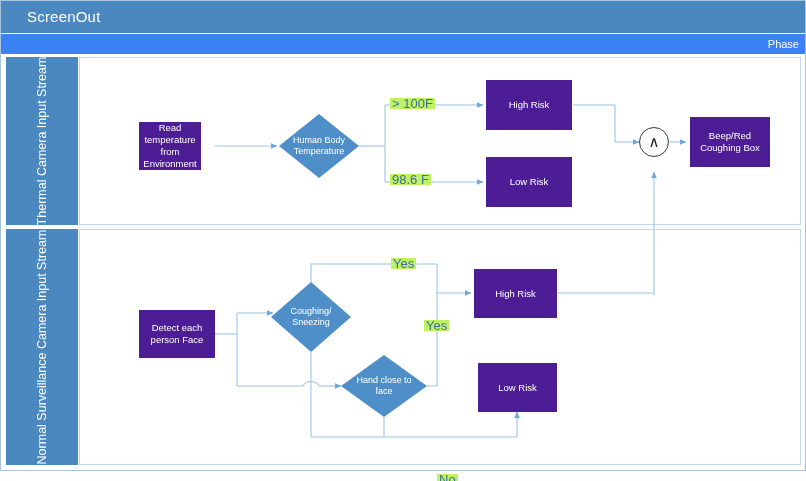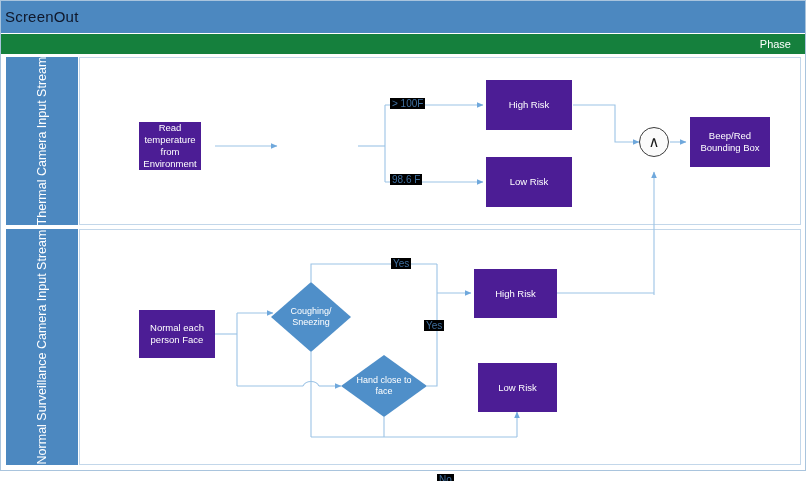--- a/index.html
+++ b/index.html
@@ -30,40 +30,40 @@
   }
 
   
   .title-bar {
     position: absolute;
     left: 1px;
     top: 1px;
     width: 804px;
     height: 32px;
     background: #4C88C0;
-    color: #0f172a;
+    color: #ffffff;
     font-size: 15px;
     line-height: 32px;
-    padding-left: 4px;
+    padding-left: 26px;
     box-sizing: border-box;
     letter-spacing: .2px;
   }
   
   .phase-bar {
     position: absolute;
     left: 1px;
     top: 34px;
     width: 804px;
     height: 20px;
-    background: #15803d;
+    background: #3b82f6;
     color: #ffffff;
     font-size: 11px;
     line-height: 20px;
     text-align: right;
-    padding-right: 14px;
+    padding-right: 6px;
     box-sizing: border-box;
   }
 
   
   .lane-head {
     position: absolute;
     left: 6px;
     width: 72px;
     background: #4C88C0;
     color: #ffffff;
@@ -159,23 +159,23 @@
   .junction .lbl {
     font-size: 15px;
     color: #1a1a1a;
     line-height: 1;
     font-family: "DejaVu Sans", sans-serif;
   }
 
   
   .edge-label {
     position: absolute;
-    font-size: 10px;
+    font-size: 13px;
     color: #3f6f9f;
-    background: #000000;
+    background: #bef264;
     padding: 0 2px;
     line-height: 11px;
     white-space: nowrap;
   }
 </style>
 </head>
 <body>
 
 <div id="page">
 
@@ -247,40 +247,45 @@
         <path d="M557,293 L654,293"></path>
       </g>
     </svg>
   </div>
 
   <div class="node" style="left:139px; top:122px; width:62px; height:48px;">
     <span class="lbl">Read temperature
 from Environment</span>
   </div>
 
+  <div class="diamond" style="left:279px; top:114px; width:80px; height:64px;">
+    <span class="dshape"></span>
+    <span class="lbl">Human Body
+Temperature</span>
+  </div>
 
   <div class="node" style="left:486px; top:80px; width:86px; height:50px;">
     <span class="lbl">High Risk</span>
   </div>
 
   <div class="node" style="left:486px; top:157px; width:86px; height:50px;">
     <span class="lbl">Low Risk</span>
   </div>
 
   <div class="junction" style="left:639px; top:127px;">
     <span class="lbl">∧</span>
   </div>
 
   <div class="node" style="left:690px; top:117px; width:80px; height:50px;">
     <span class="lbl">Beep/Red
-Bounding Box</span>
+Coughing Box</span>
   </div>
 
   <div class="node" style="left:139px; top:310px; width:76px; height:48px;">
-    <span class="lbl">Normal each
+    <span class="lbl">Detect each
 person Face</span>
   </div>
 
   <div class="diamond" style="left:341px; top:355px; width:86px; height:62px;">
     <span class="dshape"></span>
     <span class="lbl">Hand close to
 face</span>
   </div>
 
   <div class="diamond" style="left:271px; top:282px; width:80px; height:70px;">

